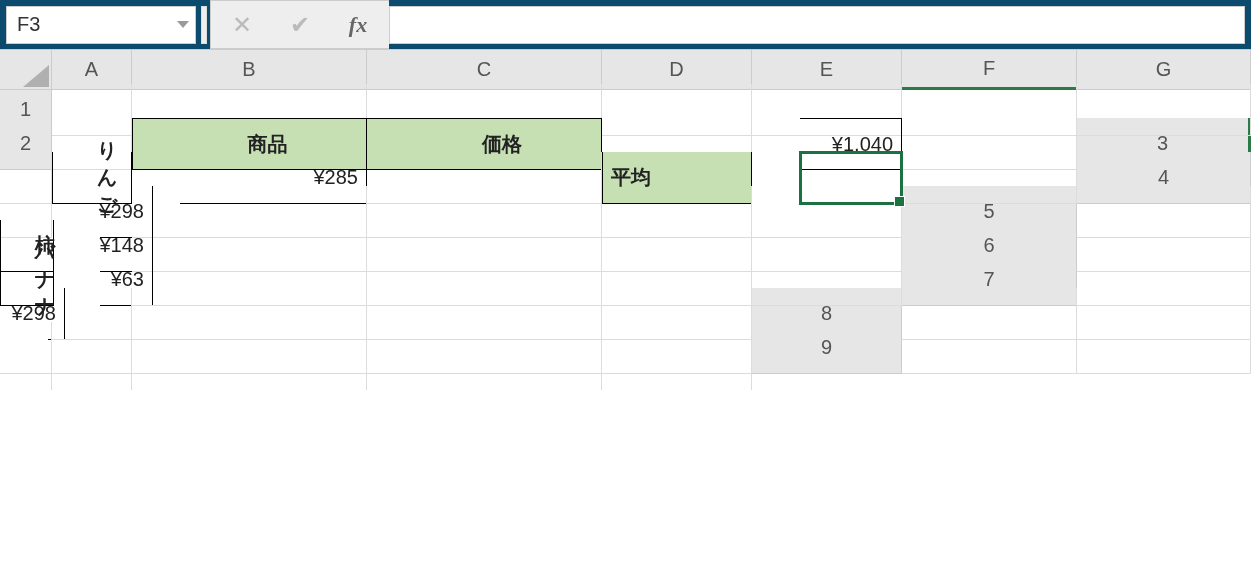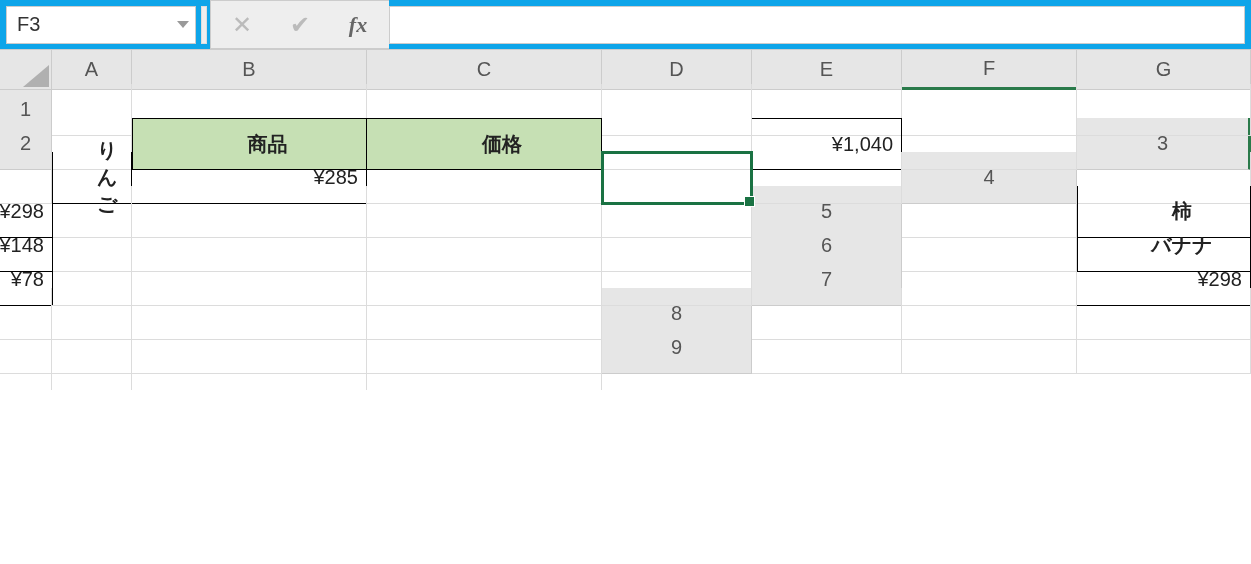--- a/index.html
+++ b/index.html
@@ -8,21 +8,21 @@
       font-size: 20px;
       background: #fff;
       user-select: none;
     }
     
     .formula-bar {
       display: flex;
       align-items: center;
       height: 50px;
       border-bottom: 1px solid #ccc;
-      background: #0ea5e9;
+      background: #0c4a6e;
     }
     .name-box {
       display: flex;
       align-items: center;
       justify-content: space-between;
       width: 190px;
       height: 38px;
       margin: 5px 2px 5px 6px;
       border: 1px solid #ccc;
       padding: 0 6px 0 10px;
@@ -105,21 +105,21 @@
     .col-hdr.active { border-bottom: 3px solid #2a7a4a; }
     .cell {
       border-right: 1px solid #dcdcdc;
       border-bottom: 1px solid #dcdcdc;
       display: flex; align-items: center;
       padding: 0 8px;
       color: #222;
       position: relative;
     }
     .cell.center { justify-content: center; font-weight: bold; }
-    .cell.right { justify-content: flex-end; }
+    .cell.right { justify-content: flex-end; margin-left: 48px; }
     .cell.left { justify-content: flex-start; }
     .cell.bold { font-weight: bold; }
     .cell.greenfill { background: #c6e0b4; }
     
     .tb-top { border-top: 1.5px solid #000; }
     .tb-bottom { border-bottom: 1.5px solid #000; }
     .tb-left { border-left: 1.5px solid #000; }
     .tb-right { border-right: 1.5px solid #000; }
     .tb-inner-r { border-right: 1px solid #000; }
     .tb-inner-b { border-bottom: 1px solid #000; padding-left: 44px; }
@@ -182,20 +182,21 @@
   <div class="cell r center bold greenfill tb-top tb-right tb-inner-b">価格</div>
   <div class="cell r"></div>
   <div class="cell r right tb-top tb-right tb-inner-b">¥1,040</div>
   <div class="cell r"></div>
 
   <div class="row-hdr r active">3</div>
   <div class="cell r"></div>
   <div class="cell r center tb-left tb-inner-r tb-inner-b">りんご</div>
   <div class="cell r right tb-right tb-inner-b">¥285</div>
   <div class="cell r"></div>
+  <div class="cell r left bold greenfill tb-left tb-bottom tb-inner-r">平均</div>
   <div class="cell r right tb-right tb-bottom active-cell"></div>
   <div class="cell r"></div>
 
   <div class="row-hdr r">4</div>
   <div class="cell r"></div>
   <div class="cell r right tb-right tb-inner-b">¥298</div>
   <div class="cell r"></div>
   <div class="cell r"></div>
   <div class="cell r"></div>
   <div class="cell r"></div>
@@ -205,21 +206,21 @@
   <div class="cell r center tb-left tb-inner-r tb-inner-b">柿</div>
   <div class="cell r right tb-right tb-inner-b">¥148</div>
   <div class="cell r"></div>
   <div class="cell r"></div>
   <div class="cell r"></div>
   <div class="cell r"></div>
 
   <div class="row-hdr r">6</div>
   <div class="cell r"></div>
   <div class="cell r center tb-left tb-inner-r tb-inner-b">バナナ</div>
-  <div class="cell r right tb-right tb-inner-b">¥78</div>
+  <div class="cell r right tb-right tb-inner-b">¥63</div>
   <div class="cell r"></div>
   <div class="cell r"></div>
   <div class="cell r"></div>
   <div class="cell r"></div>
 
   <div class="row-hdr r">7</div>
   <div class="cell r"></div>
   <div class="cell r right tb-right tb-bottom">¥298</div>
   <div class="cell r"></div>
   <div class="cell r"></div>

